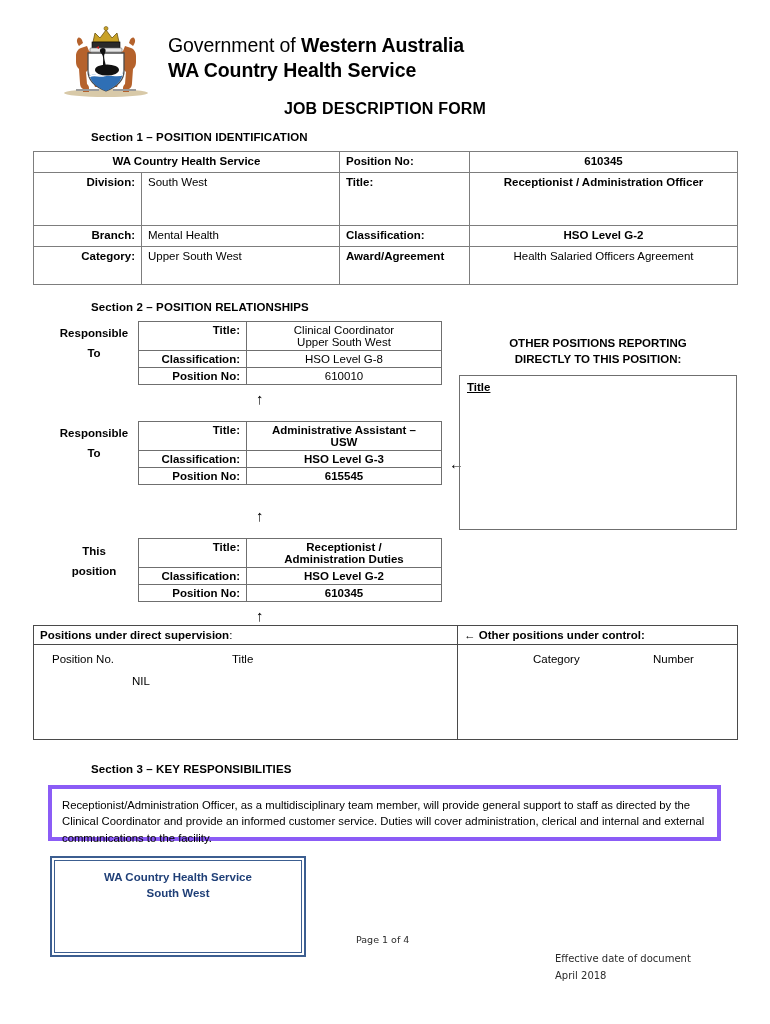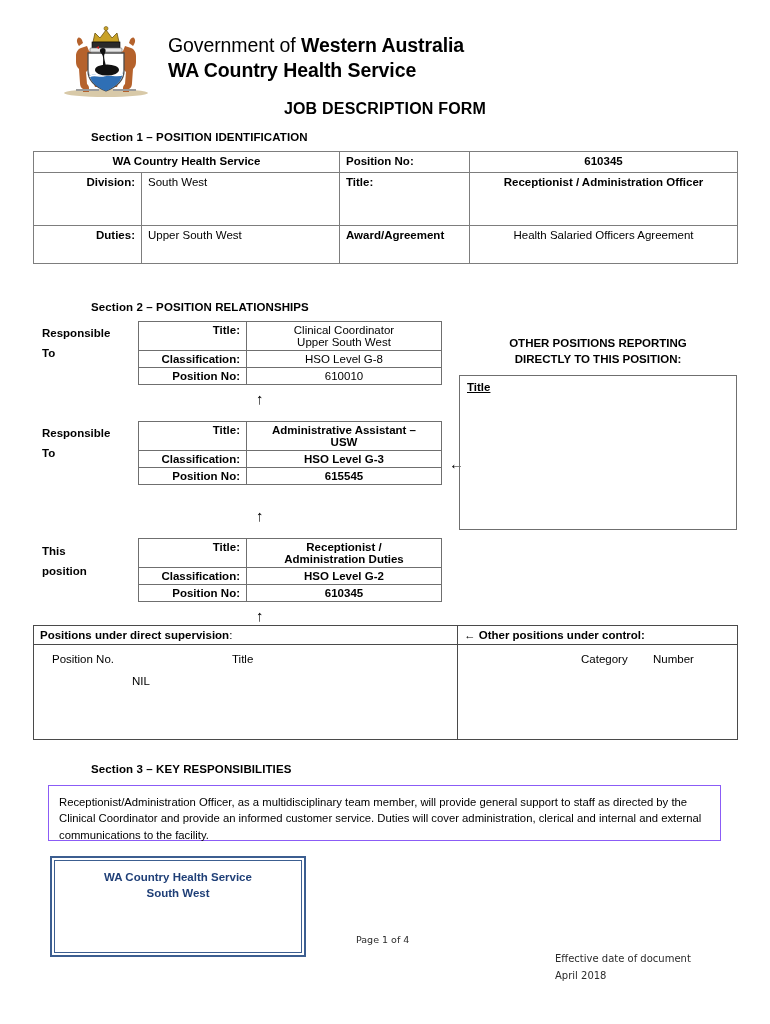--- a/index.html
+++ b/index.html
@@ -98,21 +98,21 @@
     vertical-align: top;
   }
   .rel-lab { text-align: right; font-weight: bold; width: 108px; padding-right: 8px; }
   .rel-val { text-align: center; }
   .rel-val.bold { font-weight: bold; }
 
   .side-label {
     position: absolute;
     font-size: 11.5px;
     font-weight: bold;
-    text-align: left;
+    text-align: center;
     width: 104px;
     line-height: 1.7;
   }
 
   .up-arrow, .left-arrow {
     position: absolute;
     font-size: 15px;
     font-weight: bold;
     line-height: 1;
   }
@@ -146,21 +146,21 @@
   .sup-hdr .light { font-weight: normal; }
   .sup-body { height: 88px; font-size: 11.5px; padding: 0; position: relative; }
 
   .sup-cellitem { position: absolute; font-size: 11.5px; }
 
   
   #resp-box {
     position: absolute;
     left: 48px; top: 785px;
     width: 673px; height: 56px;
-    border: 1px solid #8b5cf6;
+    border: 4px solid #8b5cf6;
     box-sizing: border-box;
     padding: 8px 10px 0 10px;
     font-size: 11.3px;
     line-height: 1.45;
   }
 
   
   #stamp {
     position: absolute;
     left: 50px; top: 856px;
@@ -271,21 +271,27 @@
       <td class="s1-label" style="text-align:left">Position No:</td>
       <td class="s1-center">610345</td>
     </tr>
     <tr>
       <td class="s1-label" style="height:46px">Division:</td>
       <td class="s1-val">South West</td>
       <td class="s1-label" style="text-align:left; height:46px">Title:</td>
       <td class="s1-center">Receptionist / Administration Officer</td>
     </tr>
     <tr>
-      <td class="s1-label" style="height:31px">Duties:</td>
+      <td class="s1-label">Branch:</td>
+      <td class="s1-val">Mental Health</td>
+      <td class="s1-label" style="text-align:left">Classification:</td>
+      <td class="s1-center">HSO Level G-2</td>
+    </tr>
+    <tr>
+      <td class="s1-label" style="height:31px">Category:</td>
       <td class="s1-val">Upper South West</td>
       <td class="s1-label" style="text-align:left; height:31px">Award/Agreement</td>
       <td class="s1-plainc">Health Salaried Officers Agreement</td>
     </tr>
   </tbody>
 </table>
 
 <div class="section-heading" style="left:55px; top:301px;">Section 2 – POSITION RELATIONSHIPS</div>
 
 <div class="side-label" style="left:42px; top:324px;">
@@ -394,21 +400,21 @@
       <td class="sup-hdr"><span>Positions under direct supervision</span><span class="light">:</span></td>
       <td class="sup-hdr"><span>←</span>&nbsp;<span>Other positions under control:</span></td>
     </tr>
     <tr>
       <td class="sup-body">
         <span class="sup-cellitem" style="left:18px; top:8px;">Position No.</span>
         <span class="sup-cellitem" style="left:198px; top:8px;">Title</span>
         <span class="sup-cellitem" style="left:98px; top:30px;">NIL</span>
       </td>
       <td class="sup-body">
-        <span class="sup-cellitem" style="left:75px; top:8px;margin-left:48px;">Category</span>
+        <span class="sup-cellitem" style="left:75px; top:8px;">Category</span>
         <span class="sup-cellitem" style="left:195px; top:8px;">Number</span>
       </td>
     </tr>
   </tbody>
 </table>
 
 <div class="section-heading" style="left:55px; top:763px;">Section 3 – KEY RESPONSIBILITIES</div>
 
 <div id="resp-box">Receptionist/Administration Officer, as a multidisciplinary team member, will provide general support to staff as directed by the Clinical Coordinator and provide an informed customer service.  Duties will cover administration, clerical and internal and external communications to the facility.</div>
 

